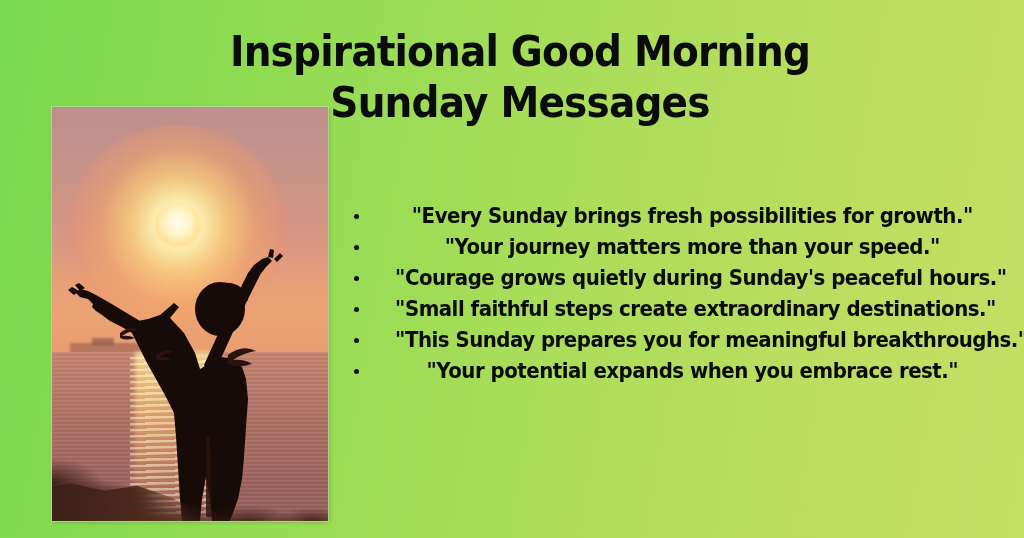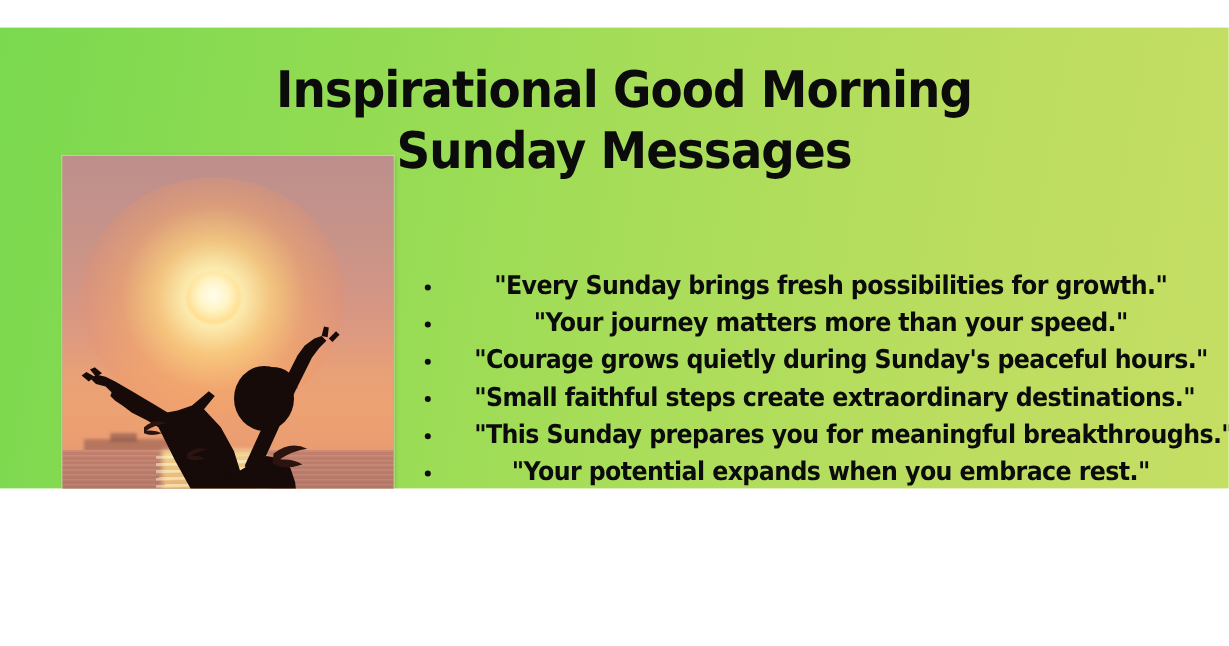--- a/index.html
+++ b/index.html
@@ -9,24 +9,23 @@
   body {
     width: 1024px;
     height: 538px;
     overflow: hidden;
     font-family: "Liberation Sans", sans-serif;
   }
 
   .poster {
     position: relative;
     width: 1024px;
-    height: 384px;
+    height: 538px;
     background: linear-gradient(100deg, #7ad94f 0%, #8ddb52 22%, #a8dd59 52%, #bcdd60 78%, #c5de64 100%);
     overflow: hidden;
-    margin-top: 23px;
   }
 
   
   .title {
     position: absolute;
     left: 120px;
     top: 26px;
     width: 800px;
     text-align: center;
     color: #0b0b0b;

